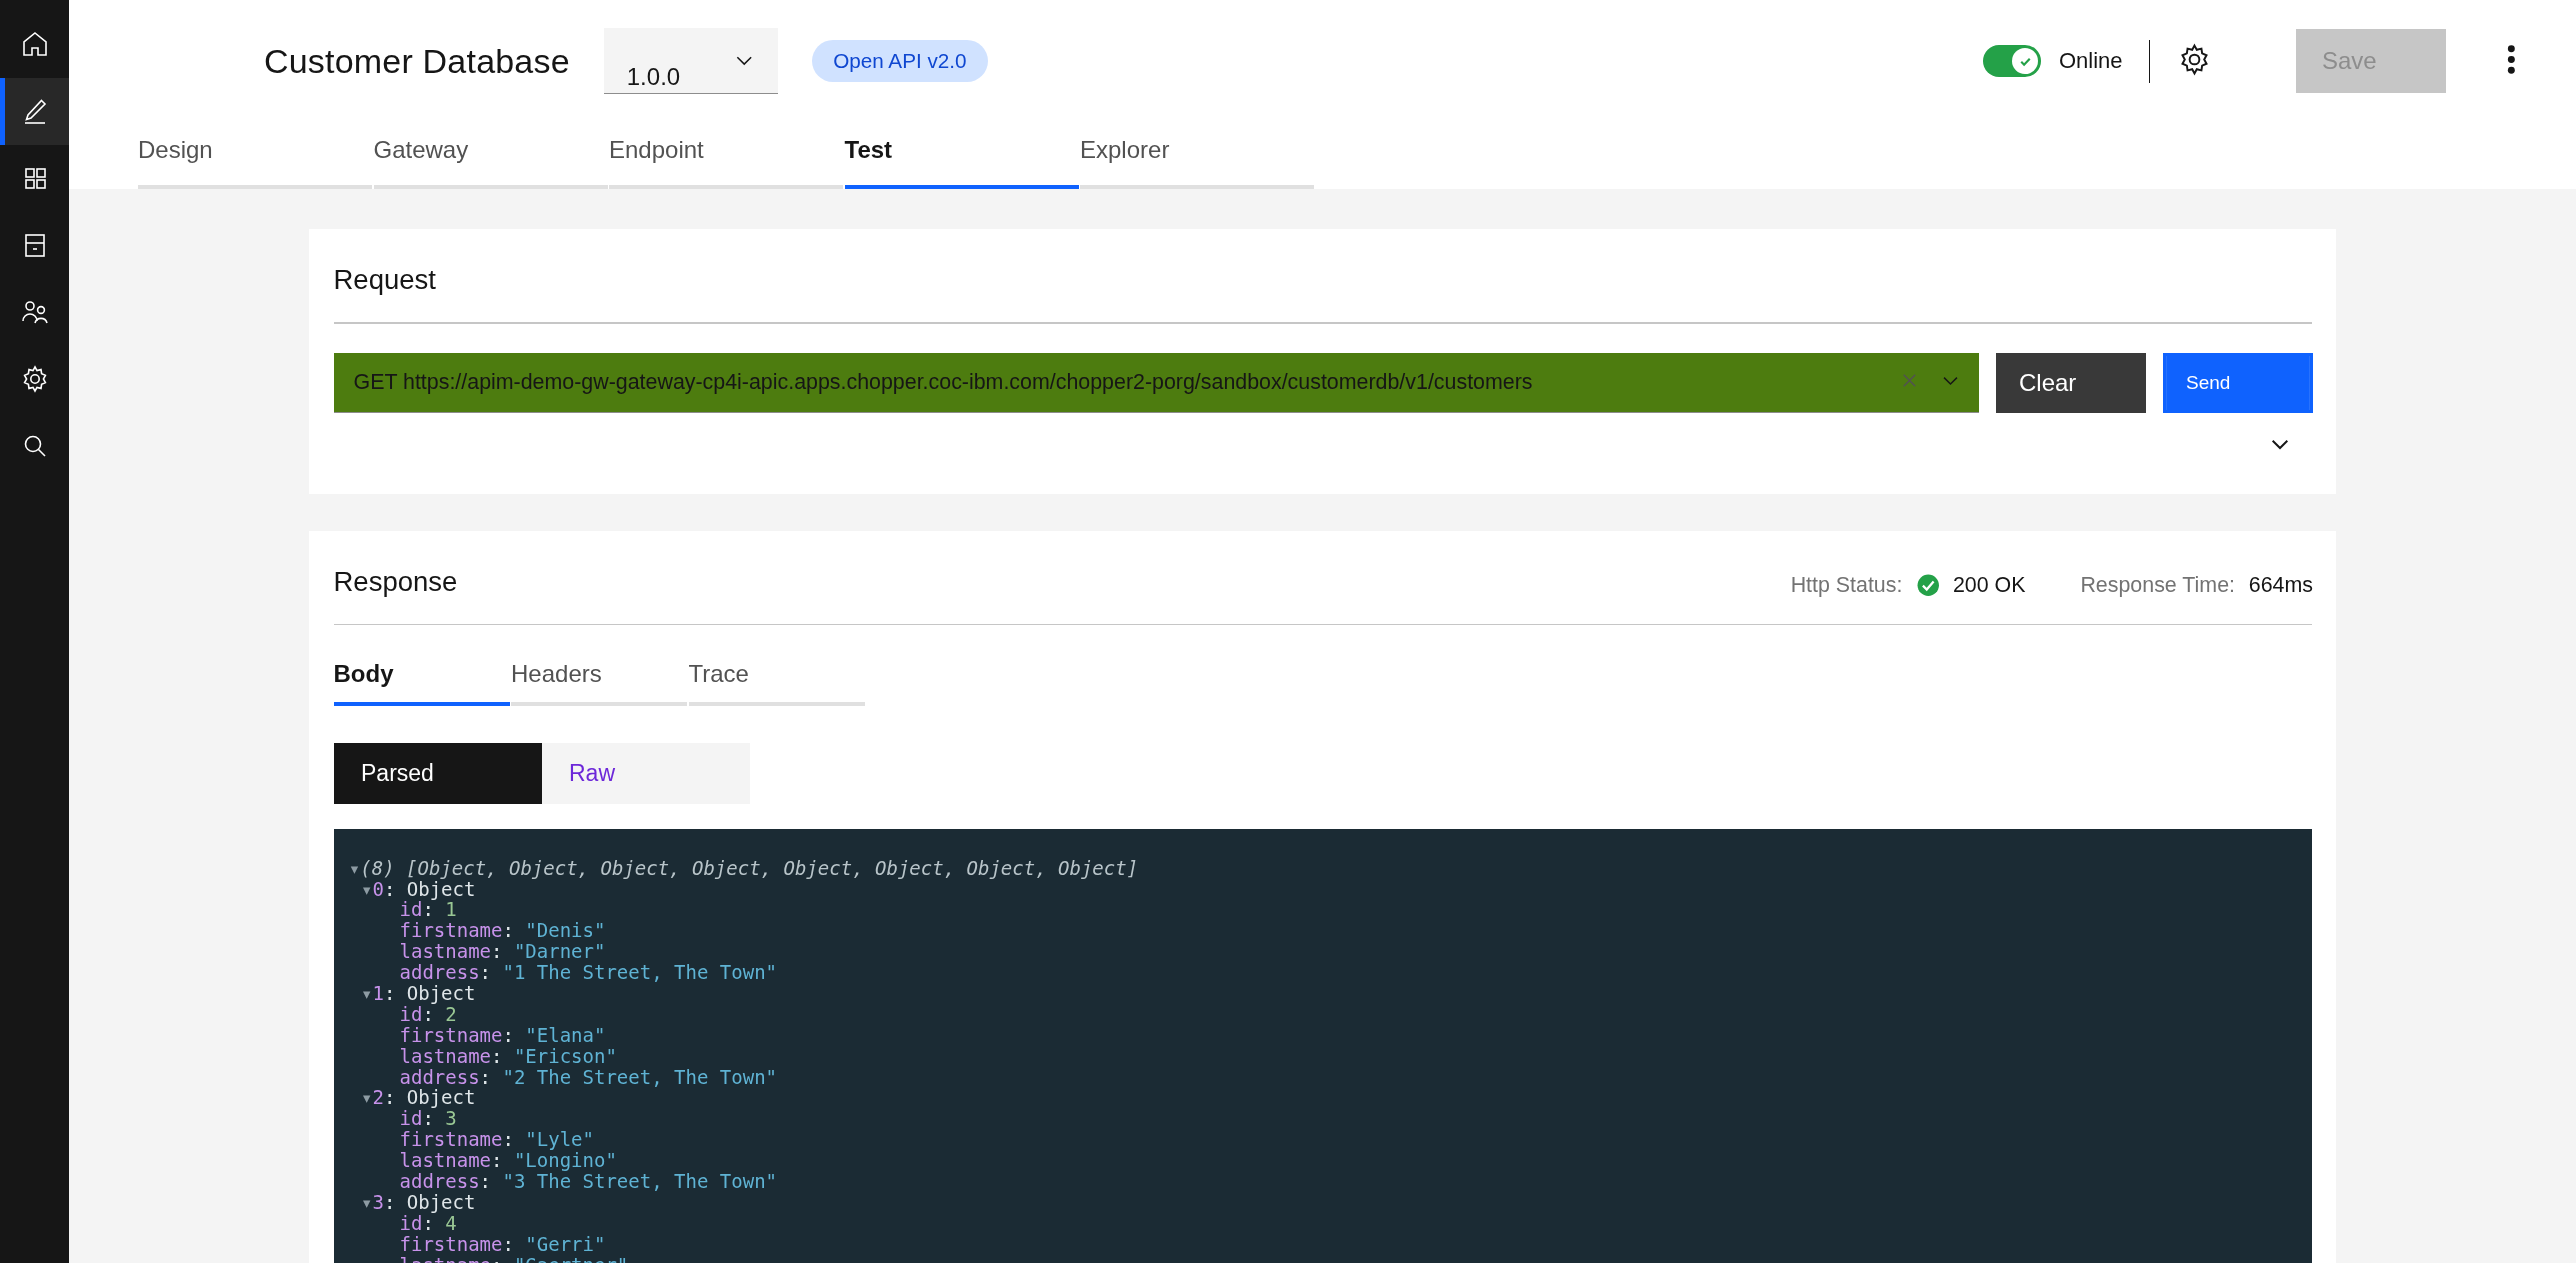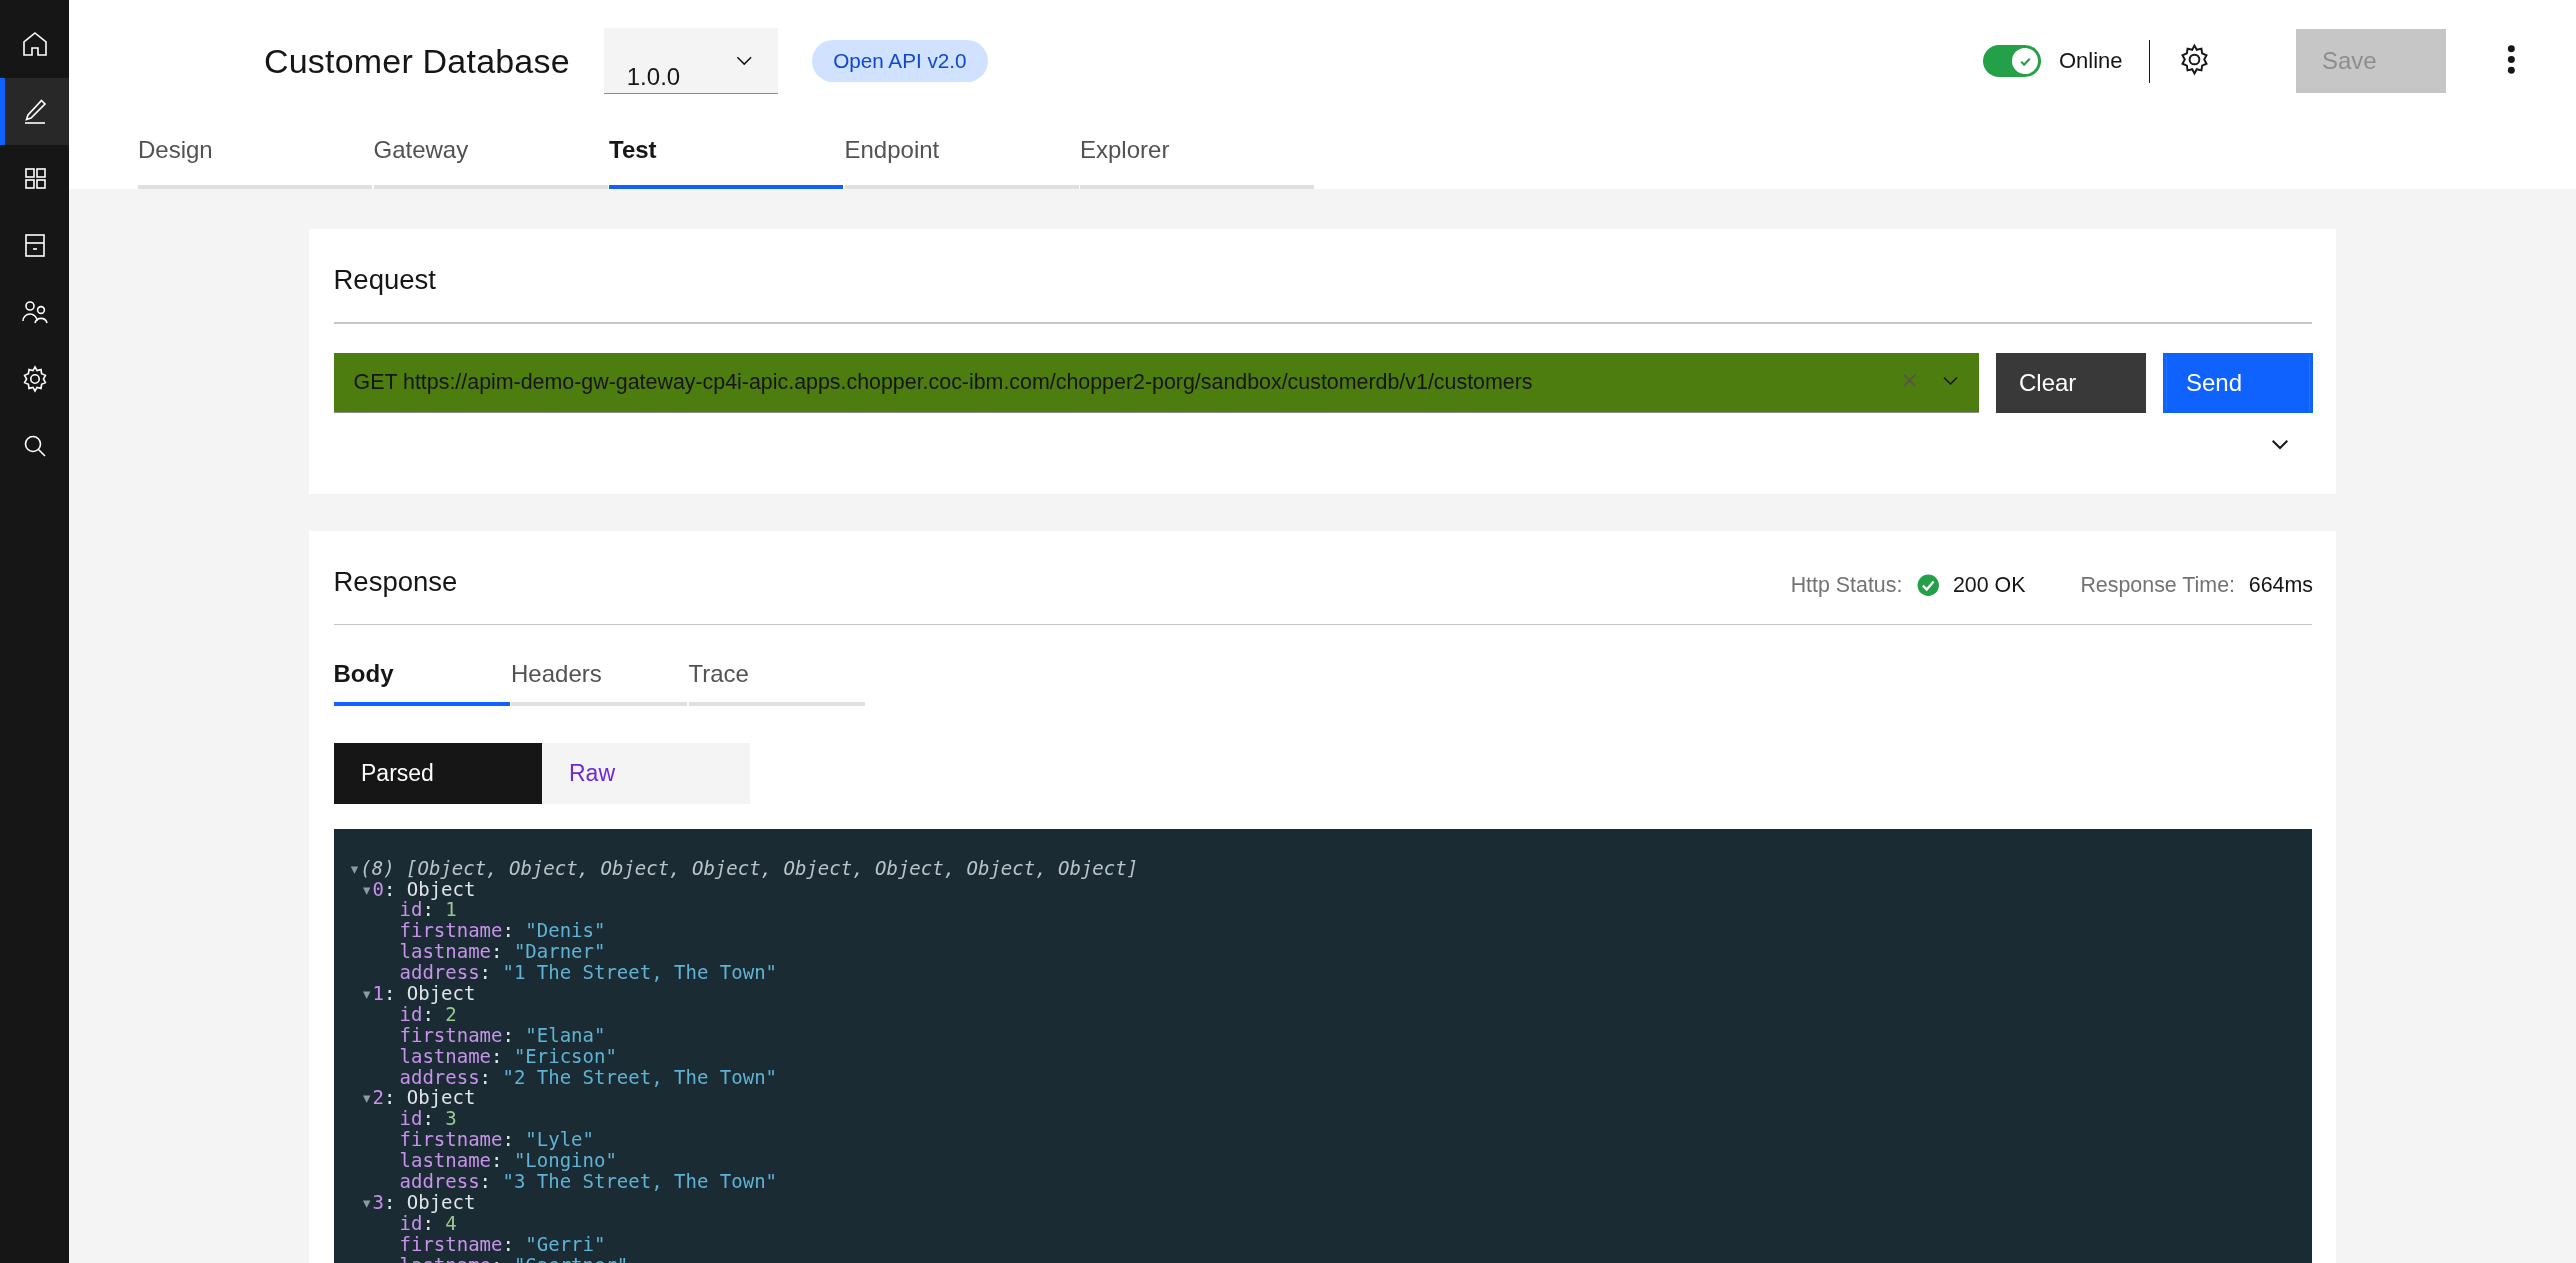--- a/index.html
+++ b/index.html
@@ -173,21 +173,21 @@
     background: #393939; color: #ffffff;
     font-size: 24px; border: none;
     text-align: left; padding-left: 23px;
     font-family: "Liberation Sans", sans-serif;
     cursor: pointer;
   }
   .btn-send {
     margin-left: 17px;
     width: 150px; height: 60px;
     background: #0f62fe; color: #ffffff;
-    font-size: 24px; border: none;
+    font-size: 19px; border: none;
     text-align: left; padding-left: 23px;
     font-family: "Liberation Sans", sans-serif;
     cursor: pointer;
     box-shadow: inset 0 0 0 3.1px #ffffff, inset 0 0 0 6.1px #0f62fe;
     outline: 3.1px solid #0f62fe;
     outline-offset: -3.1px;
   }
   .req-expand { display: flex; justify-content: flex-end; padding: 18.4px 43px 0 0; }
   .req-expand svg { width: 26px; height: 26px; cursor: pointer; }
 
@@ -355,22 +355,22 @@
                 <circle cx="4" cy="24" r="2.6"></circle>
               </svg>
           </span>
         </div>
       </div>
     </header>
 
     <div class="tabbar">
       <div class="tab">Design</div>
       <div class="tab">Gateway</div>
+      <div class="tab">Endpoint</div>
       <div class="tab active">Test</div>
-      <div class="tab">Endpoint</div>
       <div class="tab">Explorer</div>
     </div>
 
     <div class="main">
 
       <section class="panel panel-request">
         <div class="sec-head">Request</div>
         <div class="sec-rule"></div>
         <div class="req-row">
           <div class="url-field">

